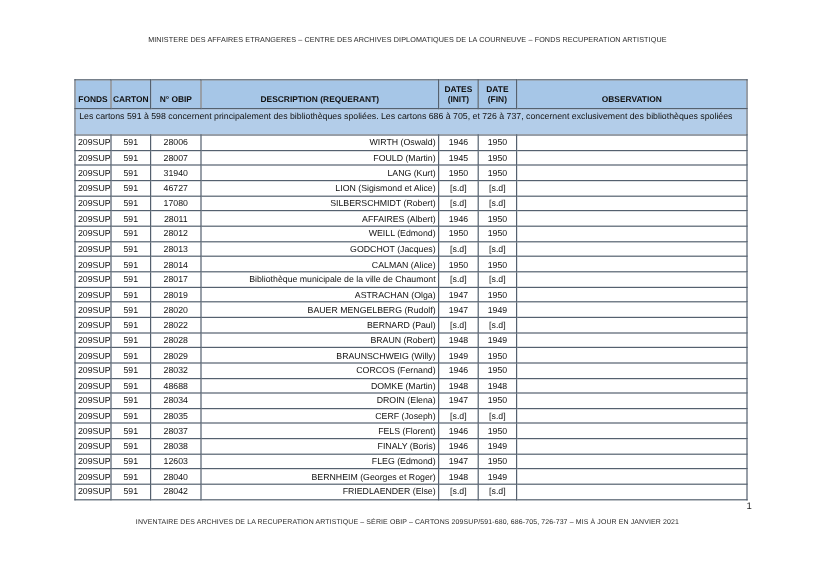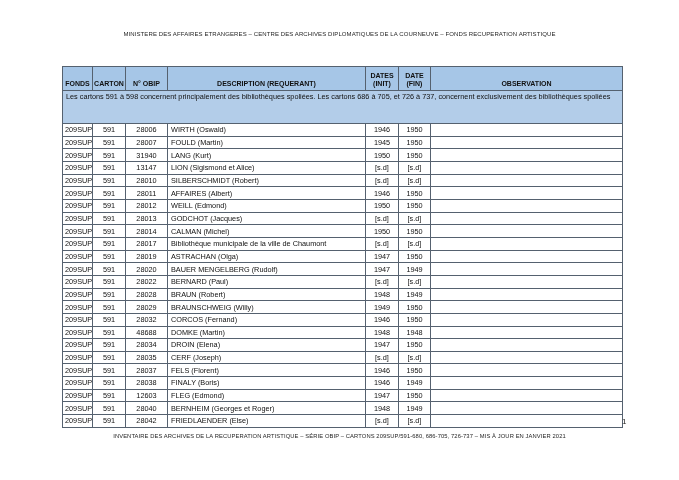--- a/index.html
+++ b/index.html
@@ -22,26 +22,26 @@
   table.inv thead tr.hdr{height:24px;}
   table.inv th{
     background:var(--header-fill,#a6c6e7);
     font-weight:bold;font-size:7px;line-height:1.12;
     text-align:center;vertical-align:bottom;
     padding:1px 1px 2px 1px;color:#111;
   }
   td.note{
     background:var(--note-fill,#b3cde9);
     font-size:7.3px;line-height:1.32;text-align:justify;
-    vertical-align:top;padding:1px 3px;height:33px;color:#111;
+    vertical-align:top;padding:1px 3px;height:22px;color:#111;
   }
   tbody tr{height:12.67px;}
   tbody td{font-size:7.3px;padding:0 2px;white-space:nowrap;color:#111;background:#fff;}
   .tc{text-align:center;}
-  .tl{text-align:left;padding-left:3px;}
+  .tl{text-align:right;padding-left:3px;}
 
   .doc-footer{
     position:absolute;top:433px;left:0;width:100%;
     text-align:center;font-size:5.8px;letter-spacing:.1px;color:#262626;
   }
   .page-number{
     position:absolute;top:417px;left:622px;font-size:8px;color:#262626;
   }
 </style>
 </head>
@@ -102,31 +102,31 @@
     <td class="tc">31940</td>
     <td class="tl">LANG (Kurt)</td>
     <td class="tc">1950</td>
     <td class="tc">1950</td>
     <td class="tc"></td>
   </tr>
 
   <tr>
     <td class="tc">209SUP</td>
     <td class="tc">591</td>
-    <td class="tc">13147</td>
+    <td class="tc">46727</td>
     <td class="tl">LION (Sigismond et Alice)</td>
     <td class="tc">[s.d]</td>
     <td class="tc">[s.d]</td>
     <td class="tc"></td>
   </tr>
 
   <tr>
     <td class="tc">209SUP</td>
     <td class="tc">591</td>
-    <td class="tc">28010</td>
+    <td class="tc">17080</td>
     <td class="tl">SILBERSCHMIDT (Robert)</td>
     <td class="tc">[s.d]</td>
     <td class="tc">[s.d]</td>
     <td class="tc"></td>
   </tr>
 
   <tr>
     <td class="tc">209SUP</td>
     <td class="tc">591</td>
     <td class="tc">28011</td>
@@ -153,21 +153,21 @@
     <td class="tl">GODCHOT (Jacques)</td>
     <td class="tc">[s.d]</td>
     <td class="tc">[s.d]</td>
     <td class="tc"></td>
   </tr>
 
   <tr>
     <td class="tc">209SUP</td>
     <td class="tc">591</td>
     <td class="tc">28014</td>
-    <td class="tl">CALMAN (Michel)</td>
+    <td class="tl">CALMAN (Alice)</td>
     <td class="tc">1950</td>
     <td class="tc">1950</td>
     <td class="tc"></td>
   </tr>
 
   <tr>
     <td class="tc">209SUP</td>
     <td class="tc">591</td>
     <td class="tc">28017</td>
     <td class="tl">Bibliothèque municipale de la ville de Chaumont</td>

